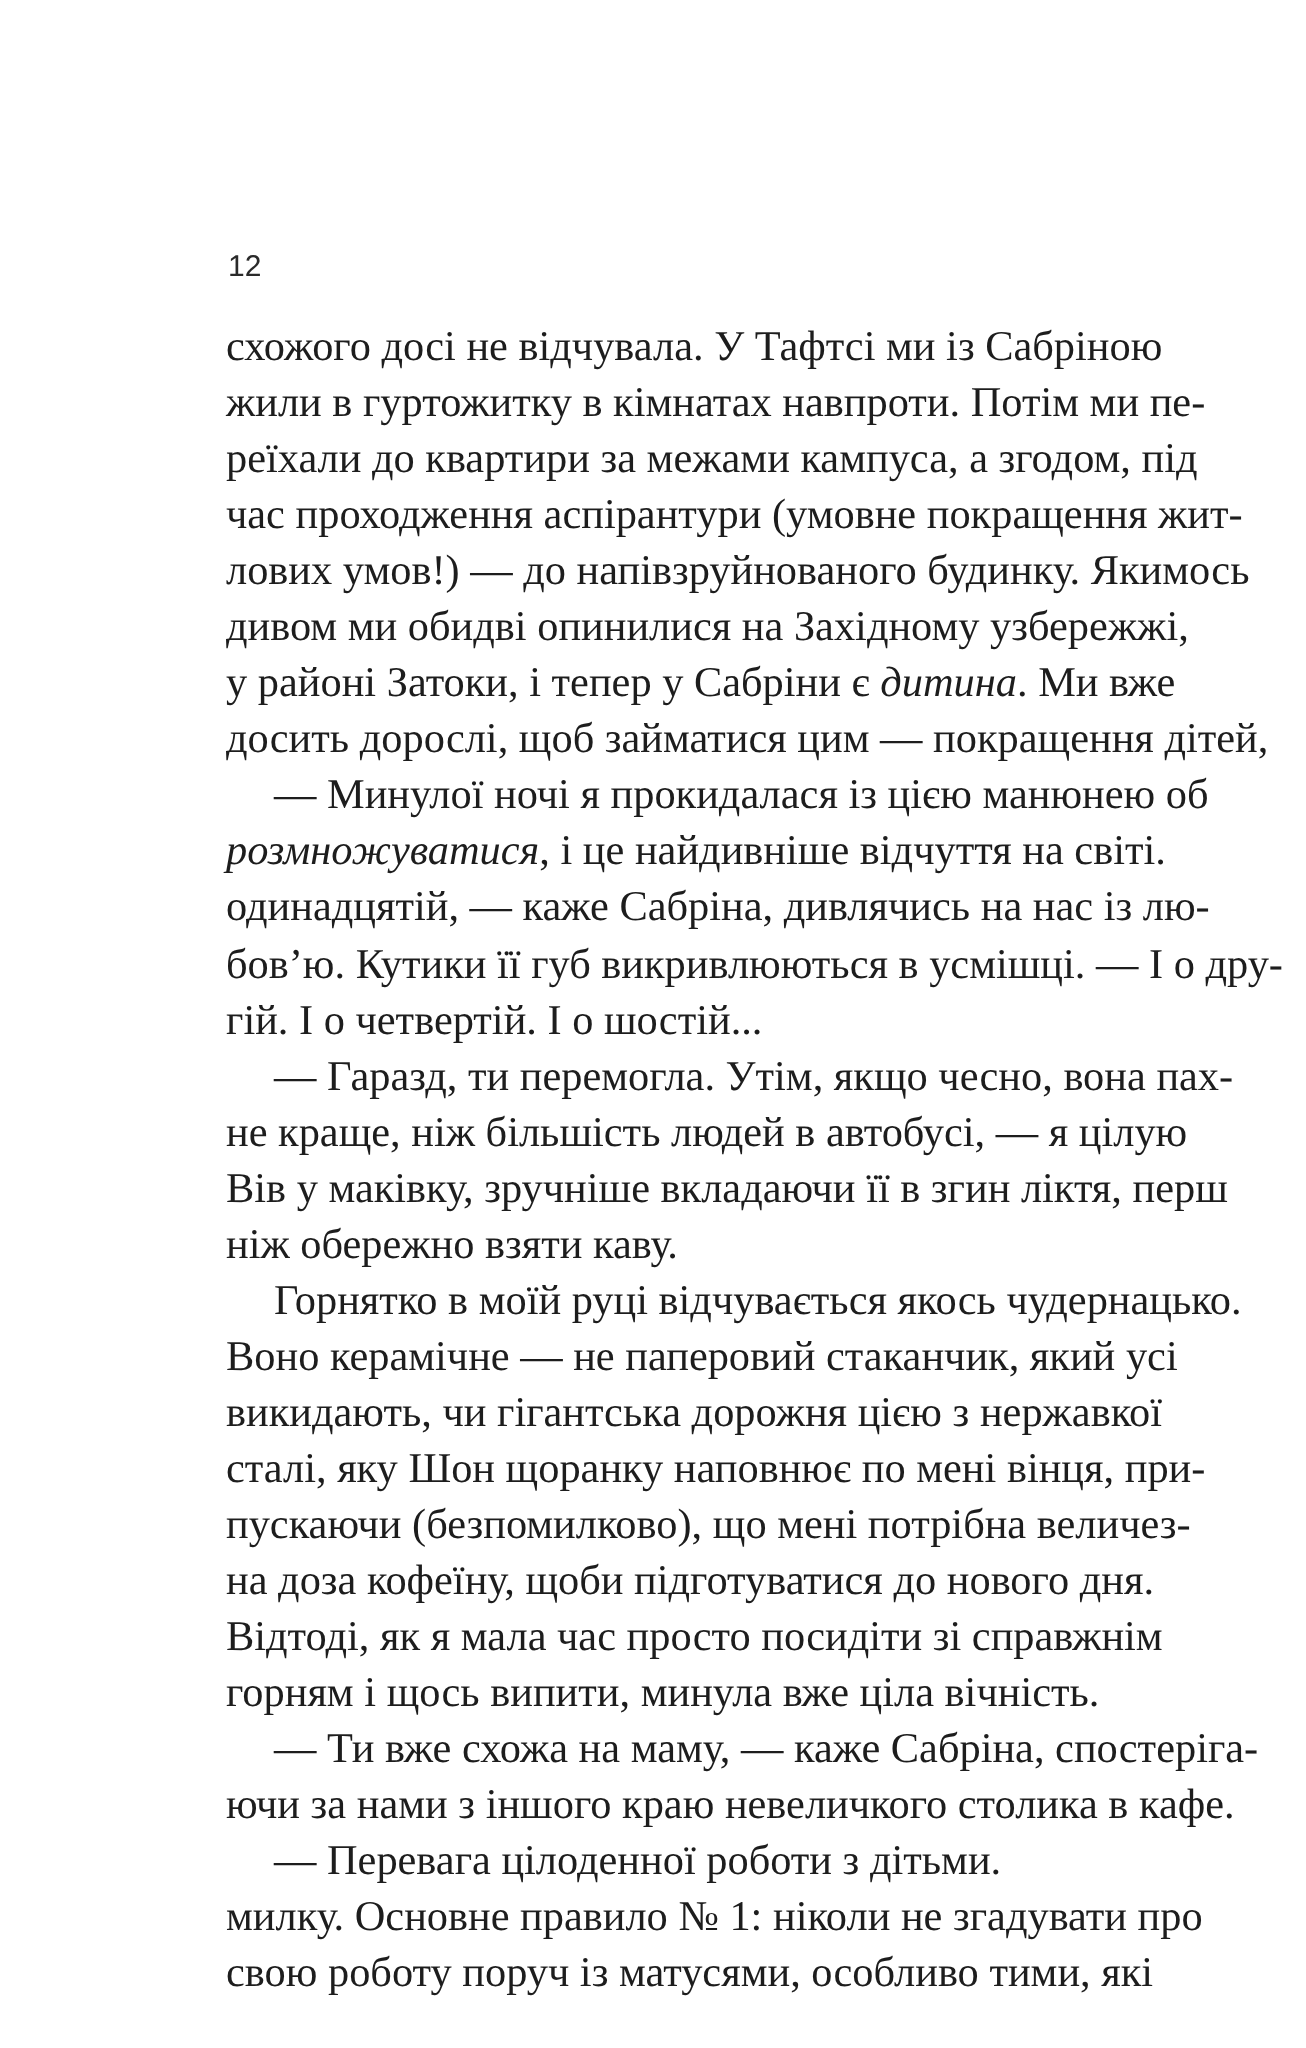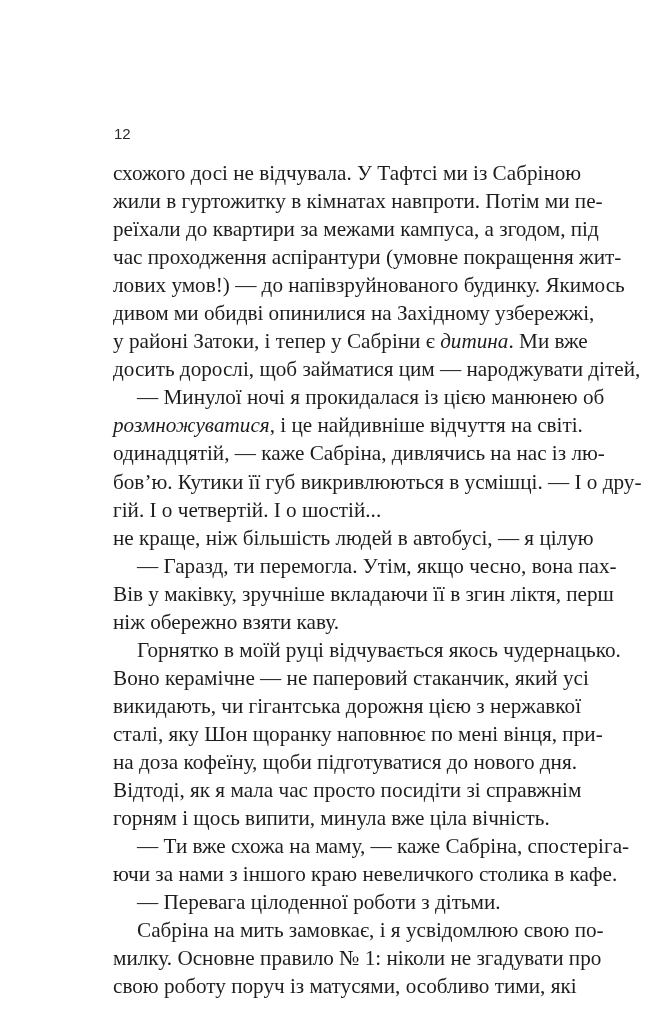--- a/index.html
+++ b/index.html
@@ -28,37 +28,37 @@
 <div class="page">
   <div class="page-number">12</div>
   <div class="body-text" id="body-text">
       <span class="line">схожого досі не відчувала. У Тафтсі ми із Сабріною</span>
       <span class="line">жили в гуртожитку в кімнатах навпроти. Потім ми пе-</span>
       <span class="line">реїхали до квартири за межами кампуса, а згодом, під</span>
       <span class="line">час проходження аспірантури (умовне покращення жит-</span>
       <span class="line">лових умов!) — до напівзруйнованого будинку. Якимось</span>
       <span class="line">дивом ми обидві опинилися на Західному узбережжі,</span>
       <span class="line"><span>у районі Затоки, і тепер у Сабріни є </span><span class="it">дитина</span><span>. Ми вже</span></span>
-      <span class="line">досить дорослі, щоб займатися цим — народжувати дітей,</span>
+      <span class="line">досить дорослі, щоб займатися цим — покращення дітей,</span>
       <span class="line indent">— Минулої ночі я прокидалася із цією манюнею об</span>
       <span class="line last"><span></span><span class="it">розмножуватися</span><span>, і це найдивніше відчуття на світі.</span></span>
       <span class="line">одинадцятій, — каже Сабріна, дивлячись на нас із лю-</span>
       <span class="line">бов’ю. Кутики її губ викривлюються в усмішці. — І о дру-</span>
       <span class="line last">гій. І о четвертій. І о шостій...</span>
+      <span class="line indent">— Гаразд, ти перемогла. Утім, якщо чесно, вона пах-</span>
       <span class="line">не краще, ніж більшість людей в автобусі, — я цілую</span>
-      <span class="line indent">— Гаразд, ти перемогла. Утім, якщо чесно, вона пах-</span>
       <span class="line">Вів у маківку, зручніше вкладаючи її в згин ліктя, перш</span>
       <span class="line last">ніж обережно взяти каву.</span>
       <span class="line indent">Горнятко в моїй руці відчувається якось чудернацько.</span>
       <span class="line">Воно керамічне — не паперовий стаканчик, який усі</span>
       <span class="line">викидають, чи гігантська дорожня цією з нержавкої</span>
       <span class="line">сталі, яку Шон щоранку наповнює по мені вінця, при-</span>
+      <span class="line">пускаючи (безпомилково), що мені потрібна величез-</span>
       <span class="line">на доза кофеїну, щоби підготуватися до нового дня.</span>
       <span class="line">Відтоді, як я мала час просто посидіти зі справжнім</span>
       <span class="line last">горням і щось випити, минула вже ціла вічність.</span>
       <span class="line indent">— Ти вже схожа на маму, — каже Сабріна, спостеріга-</span>
       <span class="line last">ючи за нами з іншого краю невеличкого столика в кафе.</span>
       <span class="line indent last">— Перевага цілоденної роботи з дітьми.</span>
-      <span class="line indent">Сабріна на мить замовкає, і я усвідомлюю свою по-</span>
       <span class="line">милку. Основне правило № 1: ніколи не згадувати про</span>
       <span class="line">свою роботу поруч із матусями, особливо тими, які</span>
     </div>
 </div>
 
 </body></html>

